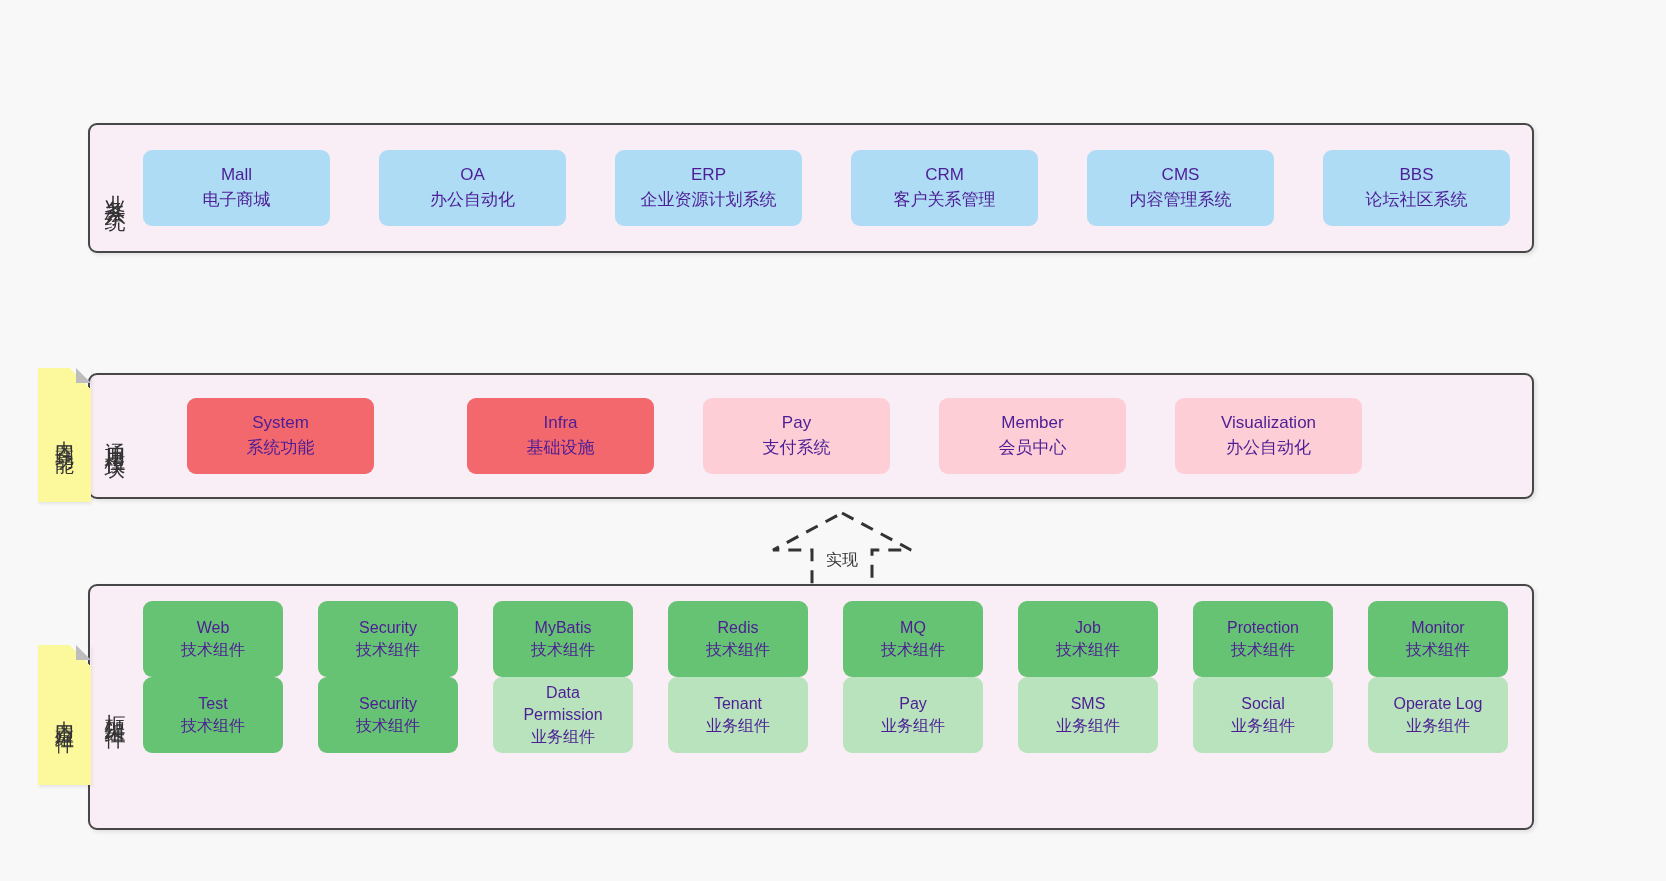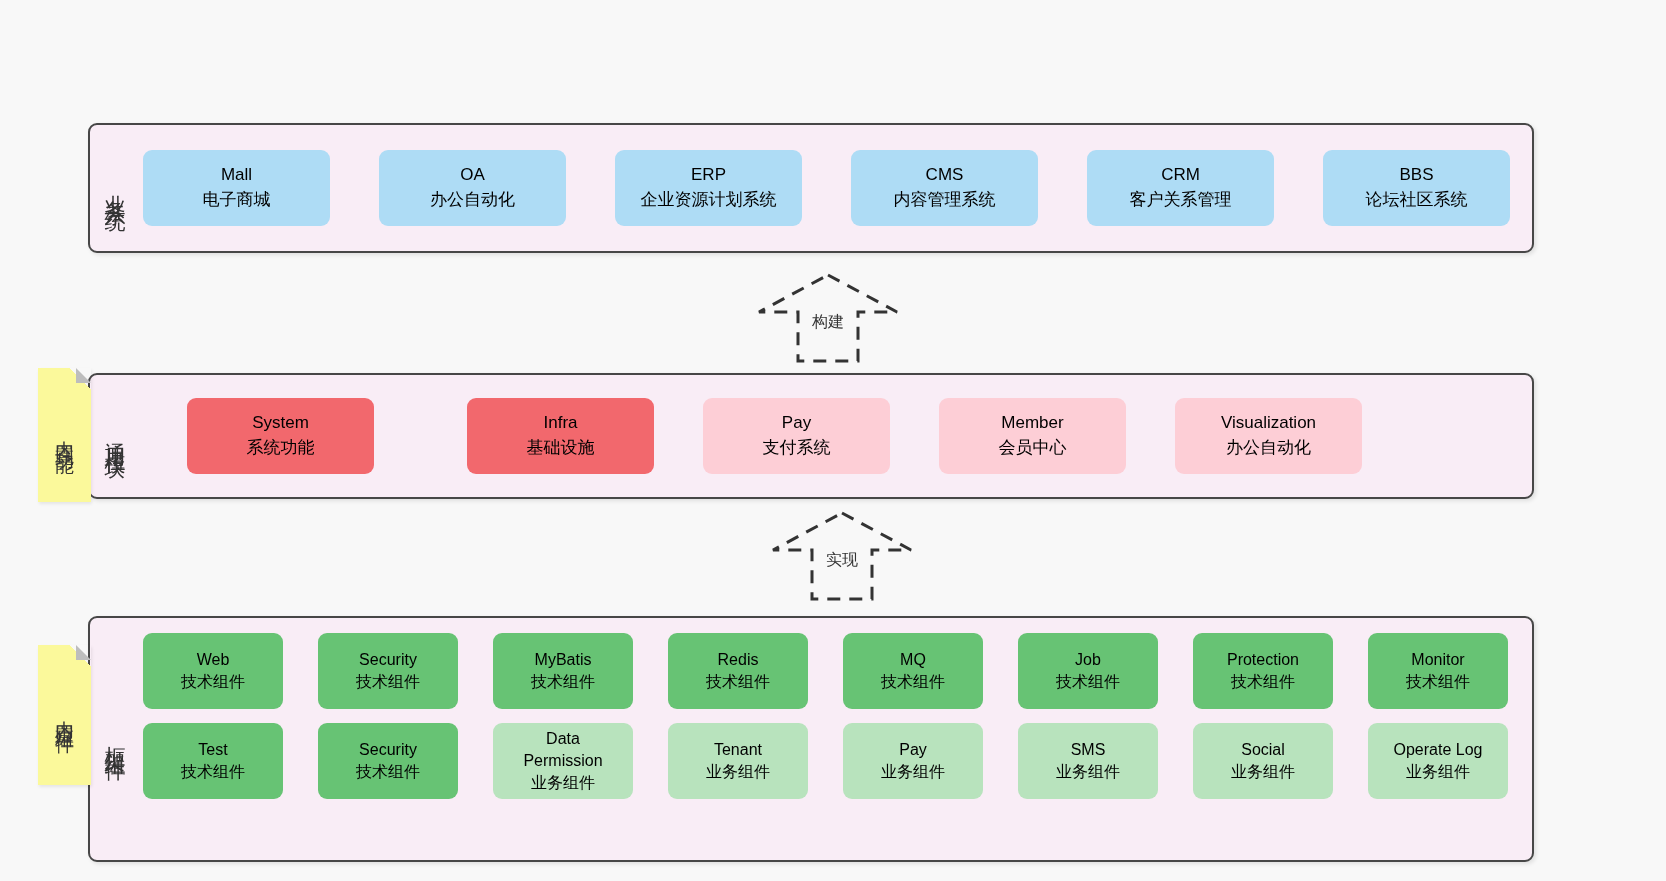--- a/index.html
+++ b/index.html
@@ -13,42 +13,42 @@
 
   
   .panel {
     position:absolute; box-sizing:border-box;
     background:#f9edf6;
     border:2px solid #474747; border-radius:9px;
     box-shadow:2px 2px 4px rgba(0,0,0,0.10);
   }
   #panel-business   { left:88px;  top:123px; width:1446px; height:130px; }
   #panel-modules    { left:88px;  top:373px; width:1446px; height:126px; }
-  #panel-components { left:88px;  top:616px; width:1446px; height:246px; }
+  #panel-components { left:88px;  top:584px; width:1446px; height:246px; }
 
   .vlabel {
     position:absolute; left:11px; top:50%; transform:translateY(-50%);
     writing-mode:vertical-lr; text-orientation:upright;
     font-size:21px; letter-spacing:5px; color:#333; white-space:nowrap;
   }
 
   
   .rows { position:absolute; inset:0; }
   .row { display:flex; gap:49px; margin-left:53px; }
   #panel-business  .row { margin-top:25px; }
   #panel-modules   .row { margin-top:23px; }
   #panel-components .row { gap:35px; }
   #panel-components .row:first-child { margin-top:15px; }
-  #panel-components .row + .row { margin-top:14px; }
+  #panel-components .row + .row { }
 
   .box {
     box-sizing:border-box;
     width:187px; height:76px; border-radius:9px;
     display:flex; flex-direction:column; justify-content:center; align-items:center;
-    text-align:center; font-size:17px; line-height:1.45; color:#000000;
+    text-align:center; font-size:17px; line-height:1.45; color:#4c1d95;
     padding:0 10px;
   }
   #panel-components .box { width:140px; font-size:16px; line-height:1.38; padding:0 12px; }
 
   .blue        { background:#aedcf5; }
   .red         { background:#f2686d;margin-left:44px; }
   .pink        { background:#fdced6; }
   .green       { background:#67c374; }
   .green-light { background:#b8e3bd; }
 
@@ -95,41 +95,35 @@
           </div>
           <div class="box blue">
             <div>OA</div>
             <div>办公自动化</div>
           </div>
           <div class="box blue">
             <div>ERP</div>
             <div>企业资源计划系统</div>
           </div>
           <div class="box blue">
+            <div>CRM</div>
+            <div>客户关系管理</div>
+          </div>
+          <div class="box blue">
             <div>CMS</div>
             <div>内容管理系统</div>
           </div>
           <div class="box blue">
-            <div>CRM</div>
-            <div>客户关系管理</div>
-          </div>
-          <div class="box blue">
             <div>BBS</div>
             <div>论坛社区系统</div>
           </div>
         </div>
       </div>
   </section>
 
-  <div class="block-arrow" id="arrow-build">
-    <svg viewBox="0 0 150 92">
-      <polygon points="75,3 144,40 105,40 105,89 45,89 45,40 6,40" fill="#f8f8f8" stroke="#333" stroke-width="3" stroke-dasharray="13 9"></polygon>
-    </svg>
-    <span class="arrow-label">构建</span>
-  </div>
 
   <div class="sticky" id="sticky-functions">
     <span class="fold"></span>
     <span>内置功能</span>
   </div>
   <section class="panel" id="panel-modules">
     <div class="vlabel">通用模块</div>
     <div class="rows">
         <div class="row">
           <div class="box red">

